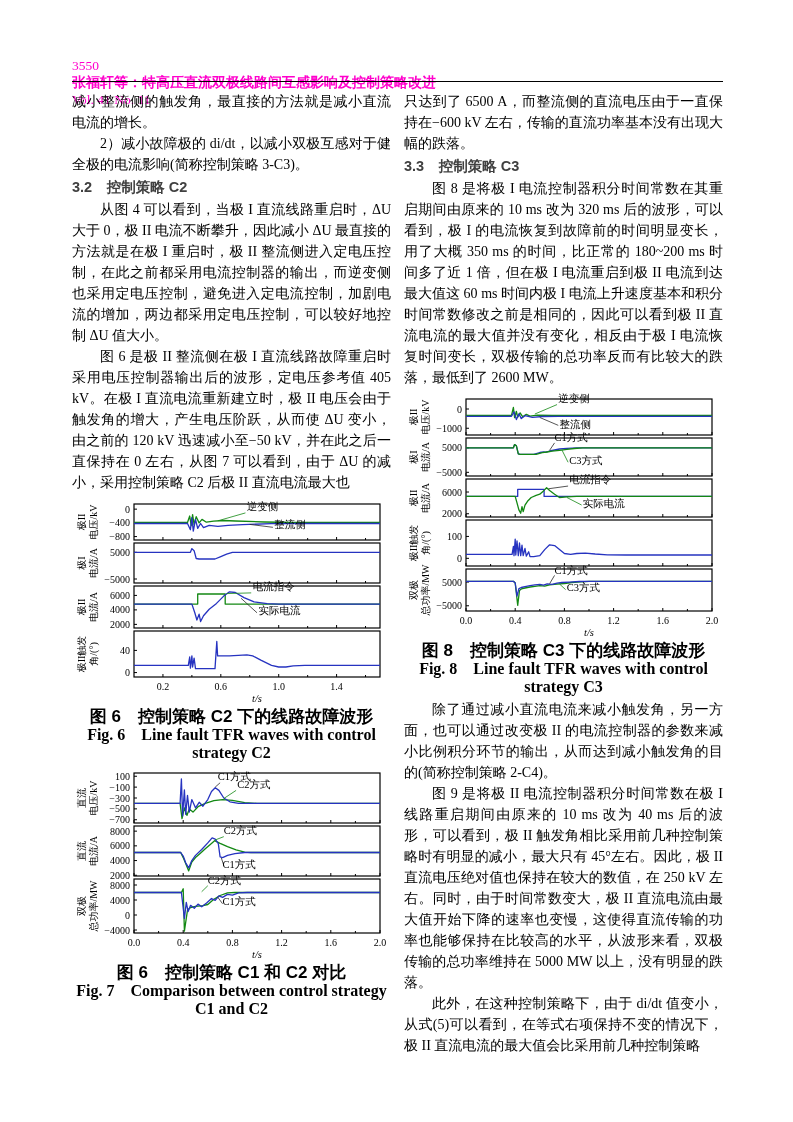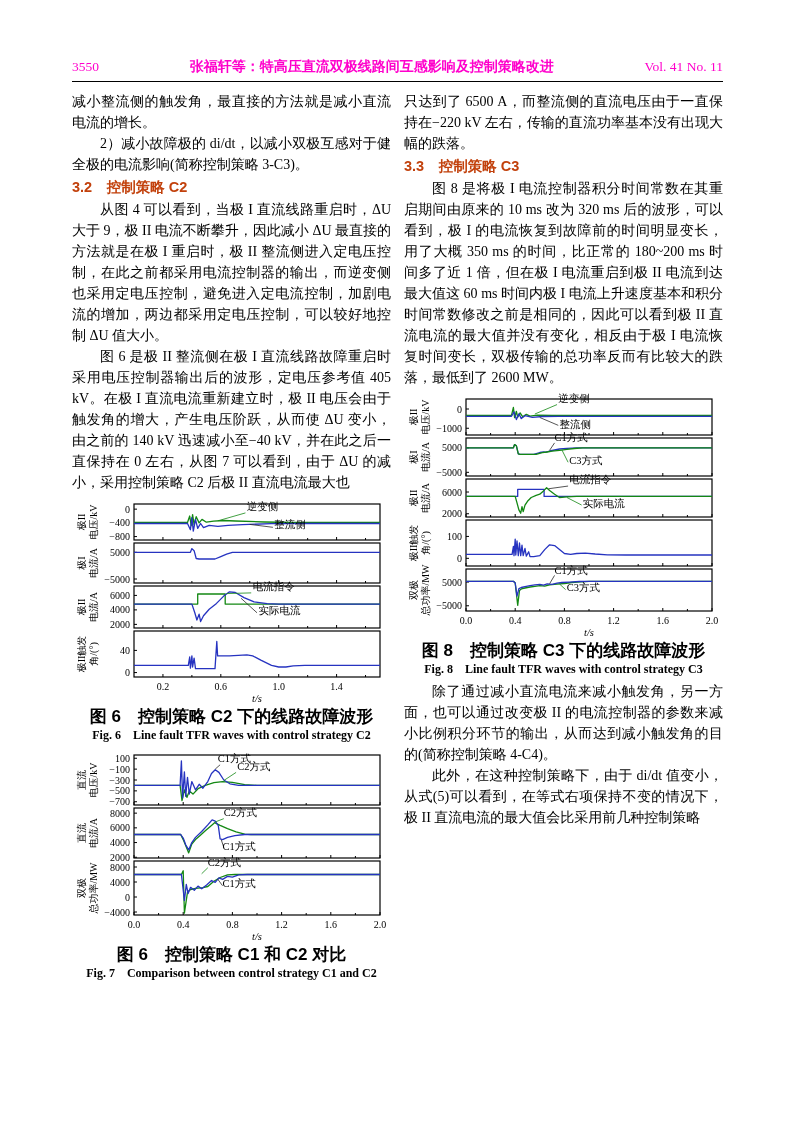--- a/index.html
+++ b/index.html
@@ -1,56 +1,56 @@
 <!DOCTYPE html>
 <html><head>
 <meta charset="utf-8">
 <style>
   html,body{margin:0;padding:0;overflow:hidden;}
   body{width:793px;height:1122px;background:#ffffff;position:relative;
        font-family:"Liberation Serif",serif;color:#000;}
   .header{position:absolute;top:58px;left:72px;width:651px;display:flex;
           justify-content:space-between;align-items:baseline;color:#ff00cc;
-          font-size:13.5px;}
+          font-size:13.5px;flex-direction:column;}
   .header .htitle{font-weight:bold;font-size:14px;font-family:"Liberation Sans",sans-serif;}
   .rule{position:absolute;top:81px;left:72px;width:651px;border-top:1.6px solid #000;}
   .col{position:absolute;top:91px;width:319px;text-align:justify;
        font-size:14px;line-height:21px;}
   .col-left{left:72px;}
   .col-right{left:404px;}
   p.para{margin:0;text-indent:2em;}
   p.noind{text-indent:0;}
-  h3.sec{margin:2px 0 1px;color:#c2410c;font-size:14.5px;font-weight:bold;
+  h3.sec{margin:2px 0 1px;color:#404040;font-size:14.5px;font-weight:bold;
          font-family:"Liberation Sans",sans-serif;}
   figure.figure{margin:5px 0 3px;padding:0;}
   .cap-zh{text-align:center;font-weight:bold;font-size:17px;
           font-family:"Liberation Sans",sans-serif;margin-top:3px;line-height:18px;}
-  .cap-en{text-align:center;font-weight:bold;font-size:12px;
+  .cap-en{text-align:center;font-weight:bold;font-size:16px;
           font-family:"Liberation Serif",serif;line-height:18px;}
   svg.chart{display:block;}
   svg text{font-family:"Liberation Serif",serif;fill:#000;}
 </style>
 </head>
 <body>
 
 <div>
 
   <div class="header">
     <span>3550</span>
     <span class="htitle">张福轩等：特高压直流双极线路间互感影响及控制策略改进</span>
     <span>Vol. 41 No. 11</span>
   </div>
   <div class="rule"></div>
 
   <div class="col col-left">
     <p class="para noind">减小整流侧的触发角，最直接的方法就是减小直流电流的增长。</p>
     <p class="para">2）减小故障极的 di/dt，以减小双极互感对于健全极的电流影响(简称控制策略 3-C3)。</p>
     <h3 class="sec">3.2　控制策略 C2</h3>
-    <p class="para">从图 4 可以看到，当极 I 直流线路重启时，ΔU 大于 9，极 II 电流不断攀升，因此减小 ΔU 最直接的方法就是在极 I 重启时，极 II 整流侧进入定电压控制，在此之前都采用电流控制器的输出，而逆变侧也采用定电压控制，避免进入定电流控制，加剧电流的增加，两边都采用定电压控制，可以较好地控制 ΔU 值大小。</p>
-    <p class="para">图 6 是极 II 整流侧在极 I 直流线路故障重启时采用电压控制器输出后的波形，定电压参考值 405 kV。在极 I 直流电流重新建立时，极 II 电压会由于触发角的增大，产生电压阶跃，从而使 ΔU 变小，由之前的 140 kV 迅速减小至−40 kV，并在此之后一直保持在 0 左右，从图 7 可以看到，由于 ΔU 的减小，采用控制策略 C2 后极 II 直流电流最大也</p>
+    <p class="para">从图 4 可以看到，当极 I 直流线路重启时，ΔU 大于 0，极 II 电流不断攀升，因此减小 ΔU 最直接的方法就是在极 I 重启时，极 II 整流侧进入定电压控制，在此之前都采用电流控制器的输出，而逆变侧也采用定电压控制，避免进入定电流控制，加剧电流的增加，两边都采用定电压控制，可以较好地控制 ΔU 值大小。</p>
+    <p class="para">图 6 是极 II 整流侧在极 I 直流线路故障重启时采用电压控制器输出后的波形，定电压参考值 405 kV。在极 I 直流电流重新建立时，极 II 电压会由于触发角的增大，产生电压阶跃，从而使 ΔU 变小，由之前的 120 kV 迅速减小至−50 kV，并在此之后一直保持在 0 左右，从图 7 可以看到，由于 ΔU 的减小，采用控制策略 C2 后极 II 直流电流最大也</p>
 
     <figure class="figure">
       <svg class="chart" width="318" height="207" viewBox="0 0 318 207">
           <rect x="62" y="6" width="246" height="36" fill="none" stroke="#000" stroke-width="1.2"></rect>
           <line x1="62" y1="11.142857142857146" x2="65" y2="11.142857142857146" stroke="#000" stroke-width="1"></line>
           <text x="58" y="14.642857142857146" text-anchor="end" font-size="10">0</text>
           <line x1="62" y1="24.857142857142858" x2="65" y2="24.857142857142858" stroke="#000" stroke-width="1"></line>
           <text x="58" y="28.357142857142858" text-anchor="end" font-size="10">−400</text>
           <line x1="62" y1="38.57142857142857" x2="65" y2="38.57142857142857" stroke="#000" stroke-width="1"></line>
           <text x="58" y="42.07142857142857" text-anchor="end" font-size="10">−800</text>
@@ -230,21 +230,21 @@
           <text x="258.8" y="179" text-anchor="middle" font-size="10">1.6</text>
           <text x="308" y="179" text-anchor="middle" font-size="10">2.0</text>
           <text x="185" y="191" text-anchor="middle" font-size="10.5" font-style="italic">t/s</text>
         </svg>
       <div class="cap-zh">图 6　控制策略 C1 和 C2 对比</div>
       <div class="cap-en">Fig. 7　Comparison between control strategy C1 and C2</div>
     </figure>
   </div>
 
   <div class="col col-right">
-    <p class="para noind">只达到了 6500 A，而整流侧的直流电压由于一直保持在−220 kV 左右，传输的直流功率基本没有出现大幅的跌落。</p>
+    <p class="para noind">只达到了 6500 A，而整流侧的直流电压由于一直保持在−600 kV 左右，传输的直流功率基本没有出现大幅的跌落。</p>
     <h3 class="sec">3.3　控制策略 C3</h3>
     <p class="para">图 8 是将极 I 电流控制器积分时间常数在其重启期间由原来的 10 ms 改为 320 ms 后的波形，可以看到，极 I 的电流恢复到故障前的时间明显变长，用了大概 350 ms 的时间，比正常的 180~200 ms 时间多了近 1 倍，但在极 I 电流重启到极 II 电流到达最大值这 60 ms 时间内极 I 电流上升速度基本和积分时间常数修改之前是相同的，因此可以看到极 II 直流电流的最大值并没有变化，相反由于极 I 电流恢复时间变长，双极传输的总功率反而有比较大的跌落，最低到了 2600 MW。</p>
 
     <figure class="figure">
       <svg class="chart" width="318" height="246" viewBox="0 0 318 246">
           <rect x="62" y="6" width="246" height="36" fill="none" stroke="#000" stroke-width="1.2"></rect>
           <line x1="62" y1="16.010695187165776" x2="65" y2="16.010695187165776" stroke="#000" stroke-width="1"></line>
           <text x="58" y="19.510695187165776" text-anchor="end" font-size="10">0</text>
           <line x1="62" y1="35.2620320855615" x2="65" y2="35.2620320855615" stroke="#000" stroke-width="1"></line>
           <text x="58" y="38.7620320855615" text-anchor="end" font-size="10">−1000</text>
@@ -363,17 +363,18 @@
           <text x="160.4" y="231" text-anchor="middle" font-size="10">0.8</text>
           <text x="209.6" y="231" text-anchor="middle" font-size="10">1.2</text>
           <text x="258.8" y="231" text-anchor="middle" font-size="10">1.6</text>
           <text x="308" y="231" text-anchor="middle" font-size="10">2.0</text>
           <text x="185" y="243" text-anchor="middle" font-size="10.5" font-style="italic">t/s</text>
         </svg>
       <div class="cap-zh">图 8　控制策略 C3 下的线路故障波形</div>
       <div class="cap-en">Fig. 8　Line fault TFR waves with control strategy C3</div>
     </figure>
 
-    <p class="para">除了通过减小直流电流来减小触发角，另一方面，也可以通过改变极 II 的电流控制器的参数来减小比例积分环节的输出，从而达到减小触发角的目的(简称控制策略 4-C4)。</p>
+    <p class="para">除了通过减小直流电流来减小触发角，另一方面，也可以通过改变极 II 的电流控制器的参数来减小比例积分环节的输出，从而达到减小触发角的目的(简称控制策略 2-C4)。</p>
+    <p class="para">图 9 是将极 II 电流控制器积分时间常数在极 I 线路重启期间由原来的 10 ms 改为 40 ms 后的波形，可以看到，极 II 触发角相比采用前几种控制策略时有明显的减小，最大只有 45°左右。因此，极 II 直流电压绝对值也保持在较大的数值，在 250 kV 左右。同时，由于时间常数变大，极 II 直流电流由最大值开始下降的速率也变慢，这使得直流传输的功率也能够保持在比较高的水平，从波形来看，双极传输的总功率维持在 5000 MW 以上，没有明显的跌落。</p>
     <p class="para">此外，在这种控制策略下，由于 di/dt 值变小，从式(5)可以看到，在等式右项保持不变的情况下，极 II 直流电流的最大值会比采用前几种控制策略</p>
   </div>
 
 </div>
 
 </body></html>

